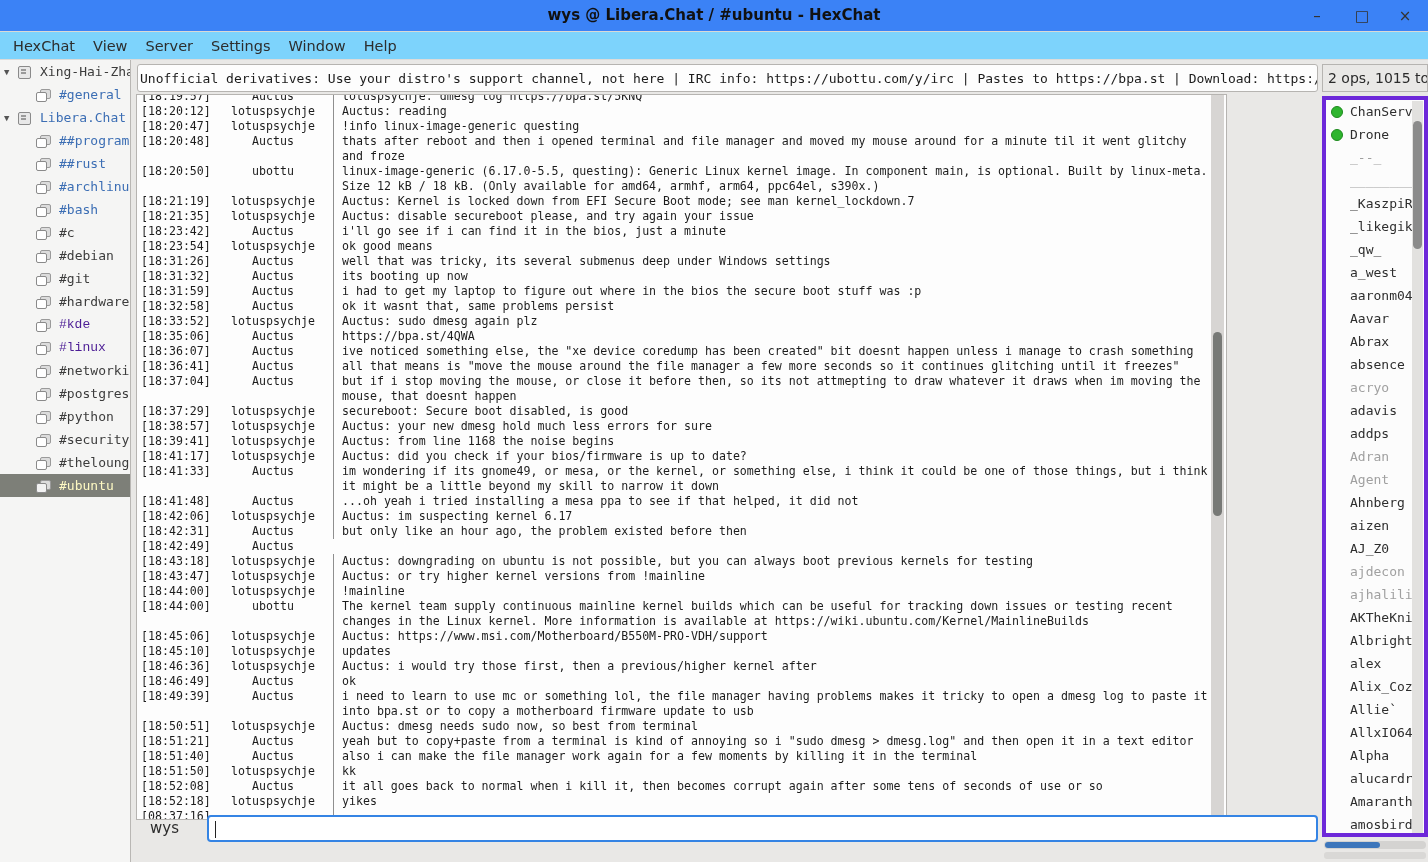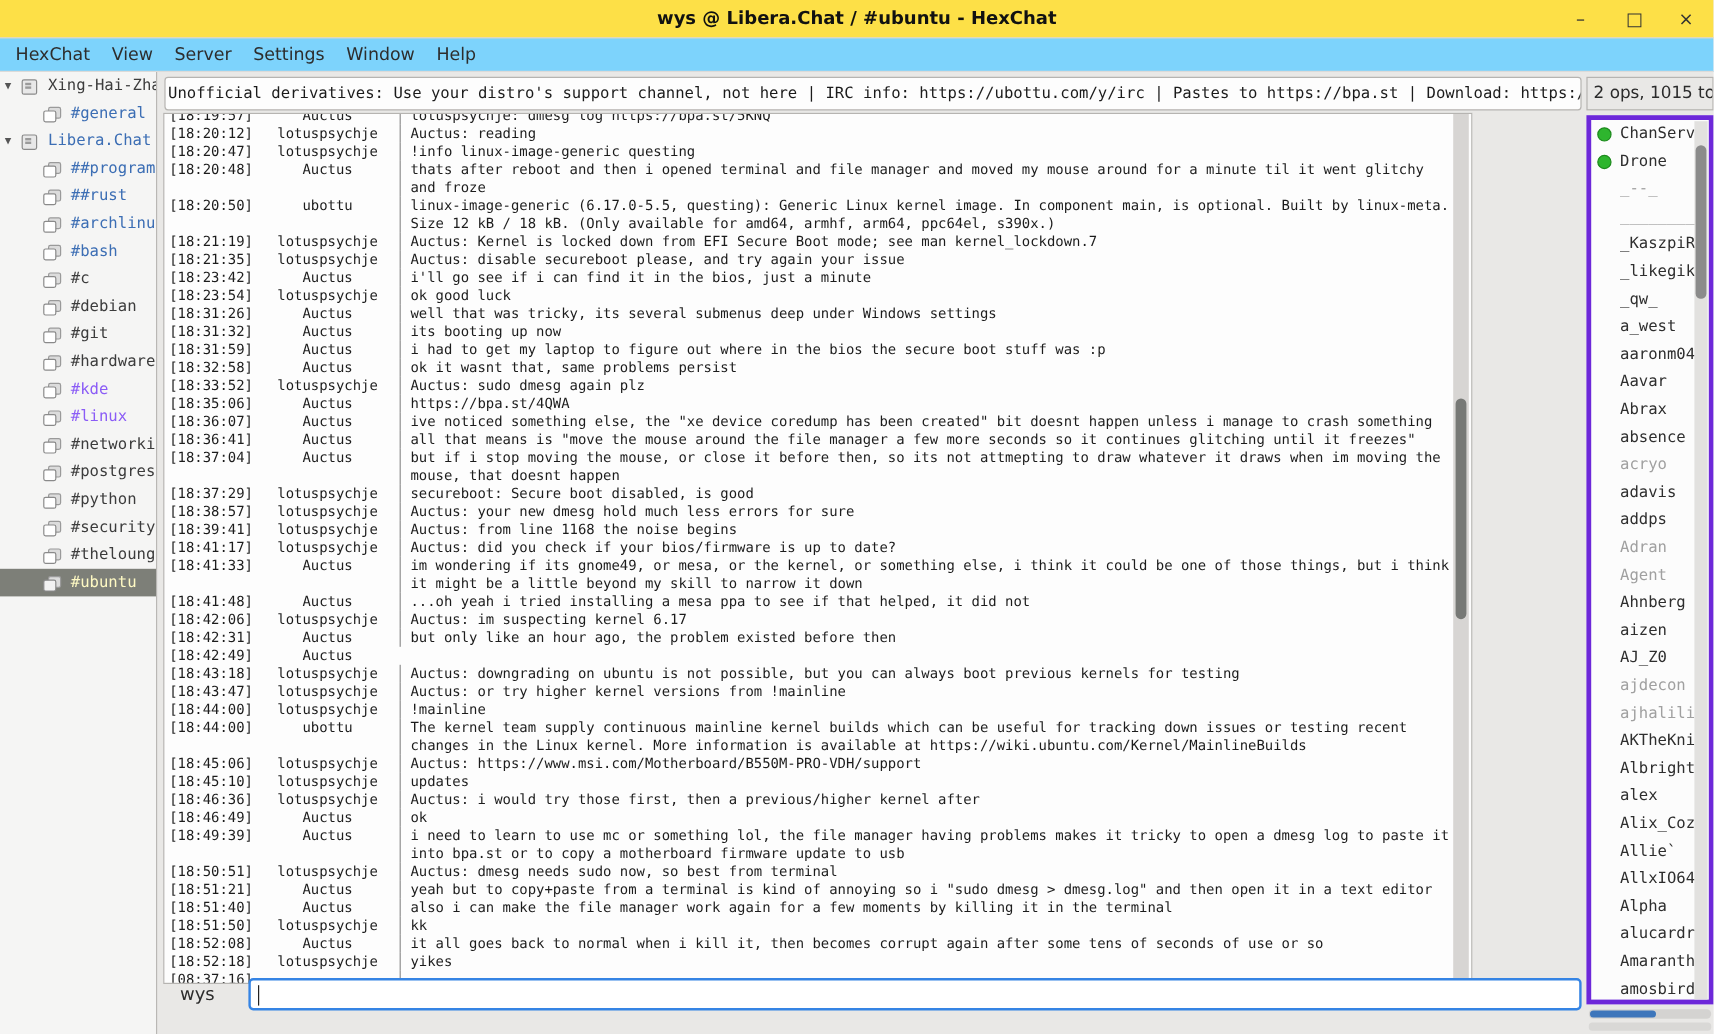--- a/index.html
+++ b/index.html
@@ -1,20 +1,20 @@
 <!DOCTYPE html>
 <html><head>
 <meta charset="utf-8">
 <style>
   * { margin:0; padding:0; box-sizing:border-box; }
   html,body { width:1428px; height:862px; overflow:hidden; }
   body { font-family:"DejaVu Sans","Liberation Sans",sans-serif; background:#e9e8e6; position:relative; }
 
   
-  .titlebar { position:absolute; left:0; top:0; width:1428px; height:32px; background:#fde047; border-bottom:1px solid #d9d8d6;padding-left:44px; }
+  .titlebar { position:absolute; left:0; top:0; width:1428px; height:32px; background:#3b82f6; border-bottom:1px solid #d9d8d6;padding-left:44px; }
   .title { position:absolute; left:0; right:0; top:6px; text-align:center; font-size:15px; font-weight:bold; color:#111; }
   .winbtn { position:absolute; top:4px; width:30px; height:24px; text-align:center; font-size:15px; color:#333; line-height:24px; cursor:default; }
   .winbtn.min { right:96px; } .winbtn.max { right:51px; } .winbtn.close { right:8px; }
 
   
   .menubar { position:absolute; left:0; top:32px; width:1428px; height:28px; background:#7dd3fc; border-bottom:1px solid #dcdbd9; display:flex; align-items:center; padding-left:4px; }
   .menu-item { font-size:14.5px; color:#2d2d2d; padding:3px 9px; }
 
   
   .sidebar { position:absolute; left:0; top:60px; width:131px; height:802px; background:#f5f5f4; border-right:1px solid #b9b7b4; overflow:hidden; }
@@ -22,21 +22,21 @@
   .tree-row .expander { width:14px; font-size:9px; color:#555; flex:0 0 14px; }
   .tree-row.network { }
   .tree-row.channel { padding-left:36px; }
   .icon-server { flex:0 0 15px; width:13px; height:12px; position:relative; margin-right:7px; }
   .icon-server::before { content:""; position:absolute; left:0; top:0; width:11px; height:11px; border:1px solid #8a8a8a; background:#e8e8e8; border-radius:2px; }
   .icon-server::after { content:""; position:absolute; left:3px; top:3px; width:5px; height:2px; background:#9a9a9a; box-shadow:0 3px 0 #9a9a9a; }
   .icon-channel { flex:0 0 19px; width:15px; height:12px; position:relative; margin-right:4px; }
   .icon-channel::before { content:""; position:absolute; left:4px; top:0; width:9px; height:8px; border:1px solid #9a9a9a; background:#dcdcdc; border-radius:2px; }
   .icon-channel::after { content:""; position:absolute; left:0; top:3px; width:9px; height:8px; border:1px solid #8a8a8a; background:#fff; border-radius:2px; }
   .c-fresh { color:#3c6eb4; }
-  .c-hot { color:#8b5cf6; }
+  .c-hot { color:#4c1d95;font-family:Liberation Mono, monospace; }
   .tree-row.selected { background:#7d7f78; color:#fef9c3; }
   .tree-row.selected .icon-channel::after { background:#f2f2f2; }
 
   
   .topicbar { position:absolute; left:137px; top:64px; width:1181px; height:28px; background:#fdfdfd; border:1px solid #b6b4b1; border-radius:3px; overflow:hidden; display:flex; align-items:center; }
   .topic-text { font-family:"DejaVu Sans Mono","Liberation Mono",monospace; font-size:13px; color:#1b1b1b; white-space:nowrap; margin-left:-4px; padding-left:6px; }
 
   
   .chat-frame { position:absolute; left:136px; top:94px; width:1091px; height:726px; background:#fdfdfd; border:1px solid #b6b4b1; overflow:hidden;padding-left:16px; }
   .chat-log { position:absolute; left:0; top:-6px; right:16px; padding-left:4px; font-family:"DejaVu Sans Mono","Liberation Mono",monospace; font-size:11.6px; line-height:15px; color:#1c1c1c; }
@@ -209,21 +209,21 @@
         <span class="m">Auctus: disable secureboot please, and try again your issue</span>
       </div>
       <div class="chat-row">
         <span class="t">[18:23:42]</span>
         <span class="n">Auctus</span>
         <span class="m">i'll go see if i can find it in the bios, just a minute</span>
       </div>
       <div class="chat-row">
         <span class="t">[18:23:54]</span>
         <span class="n">lotuspsychje</span>
-        <span class="m">ok good luck</span>
+        <span class="m">ok good means</span>
       </div>
       <div class="chat-row">
         <span class="t">[18:31:26]</span>
         <span class="n">Auctus</span>
         <span class="m">well that was tricky, its several submenus deep under Windows settings</span>
       </div>
       <div class="chat-row">
         <span class="t">[18:31:32]</span>
         <span class="n">Auctus</span>
         <span class="m">its booting up now</span>

